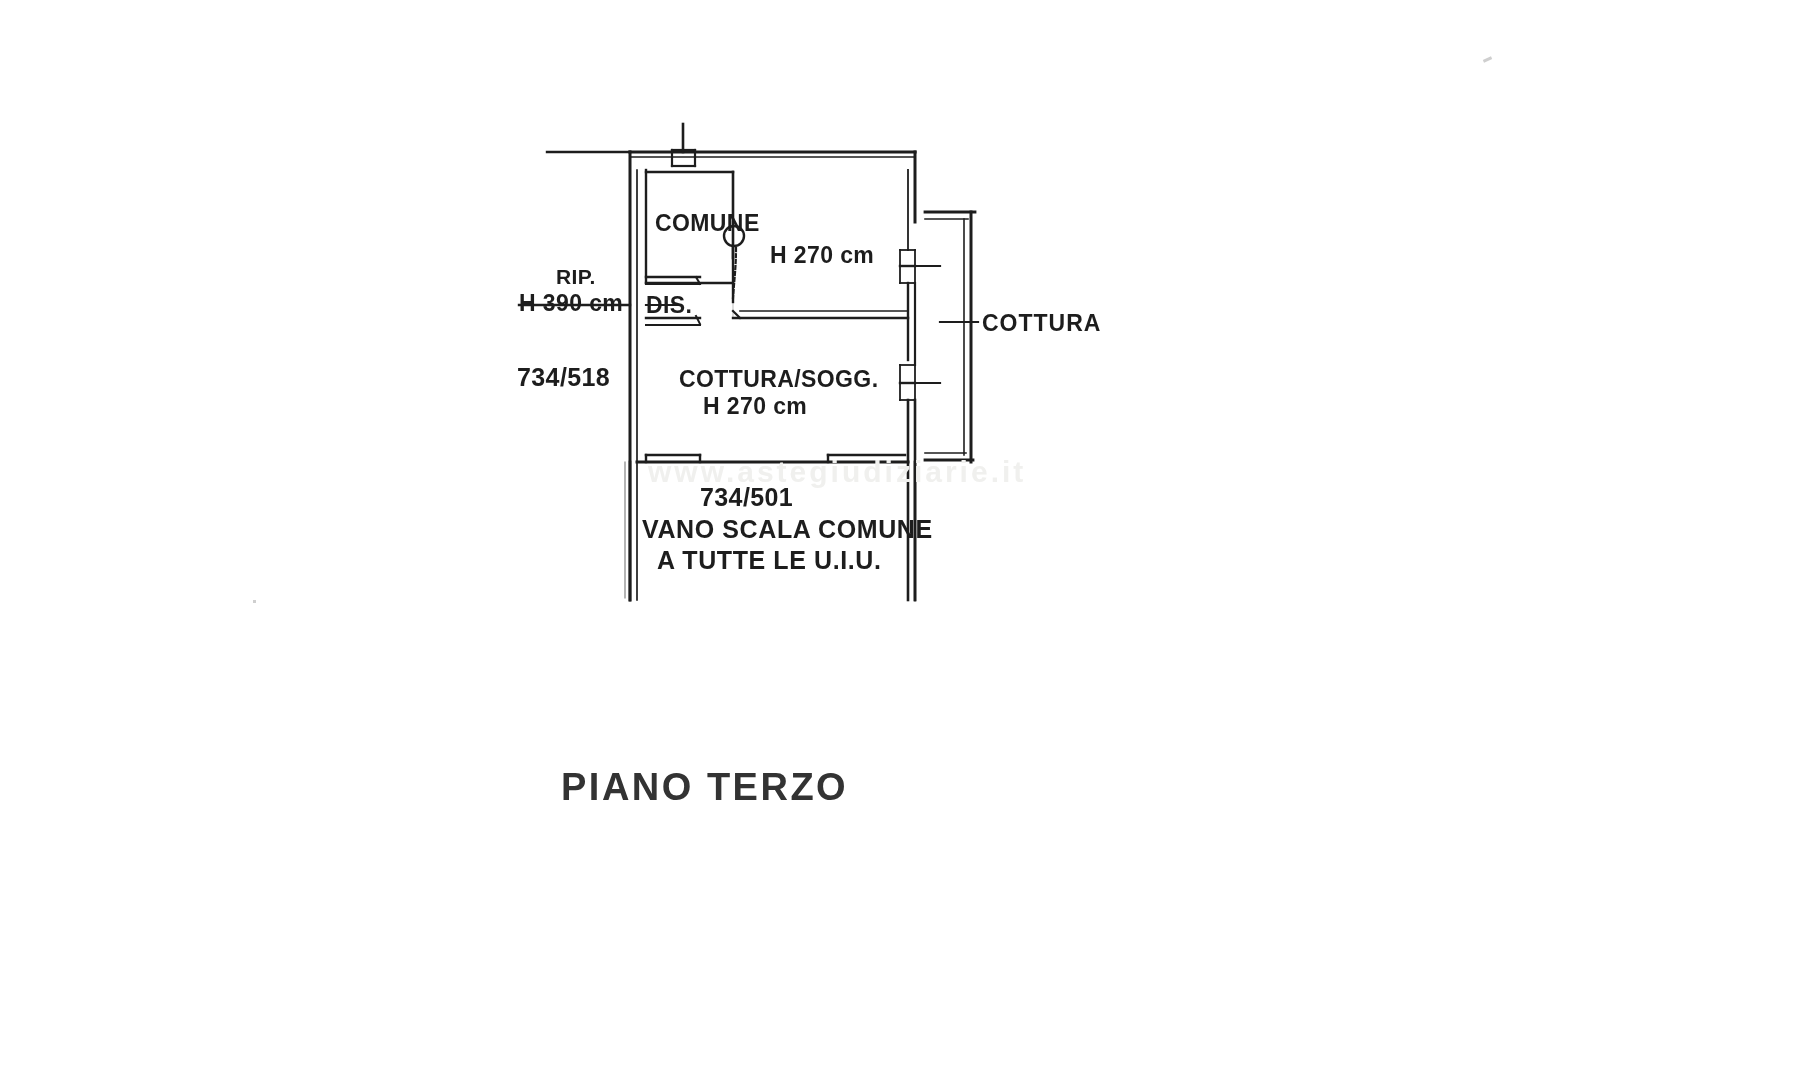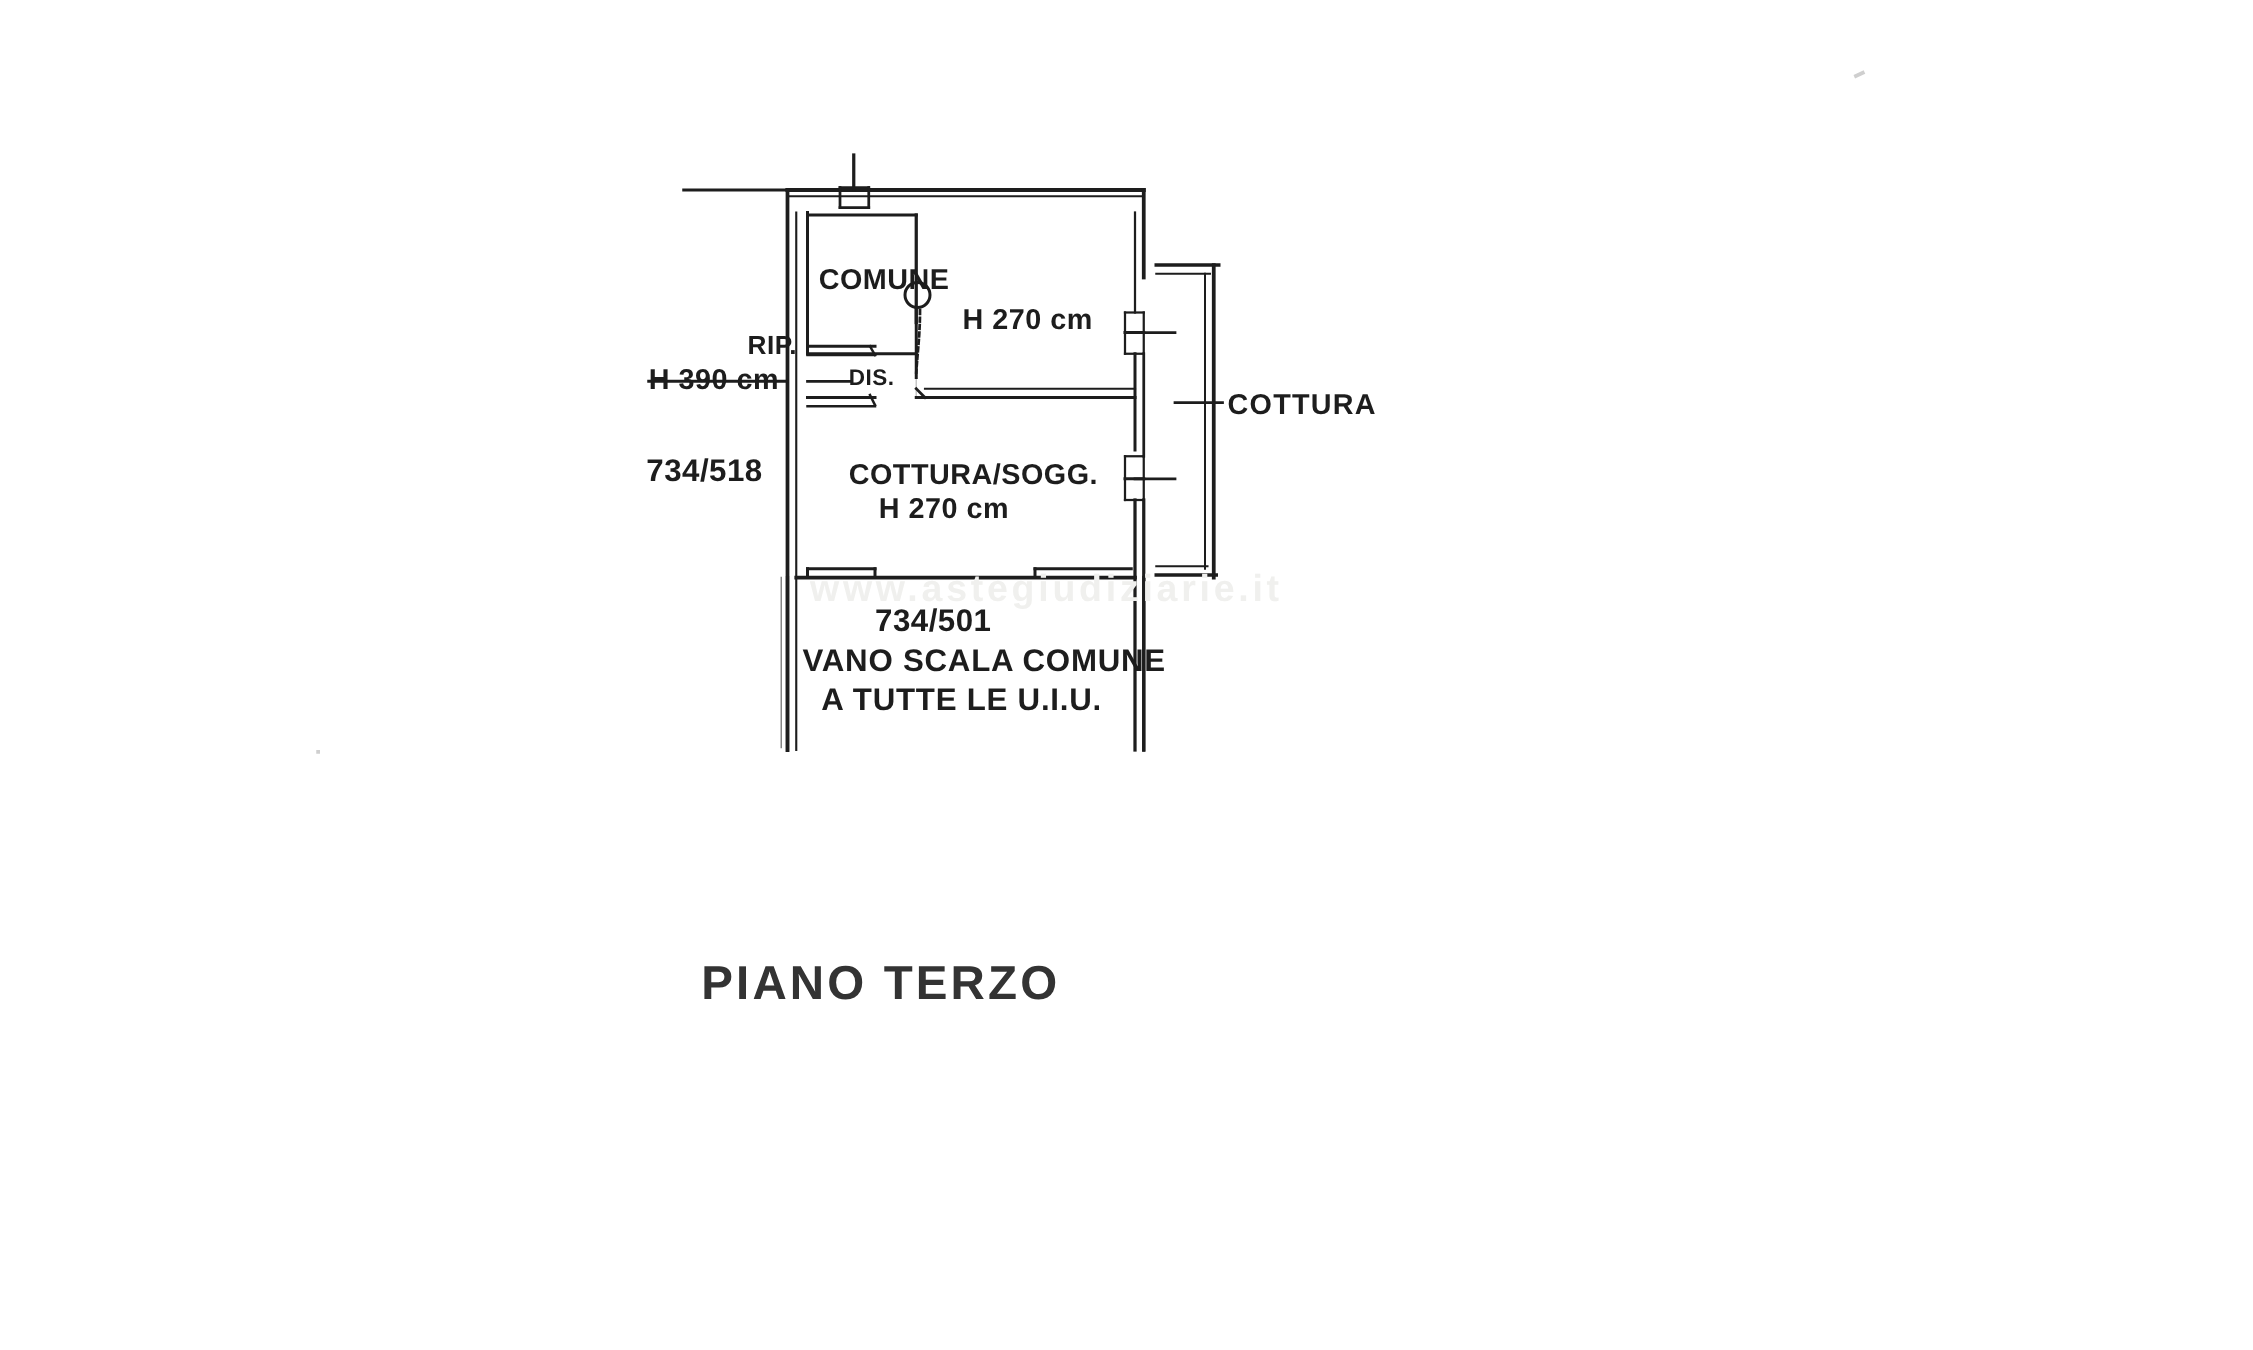--- a/index.html
+++ b/index.html
@@ -31,23 +31,23 @@
   }
   .lbl {
     position: absolute;
     white-space: nowrap;
     color: #1d1d1d;
     letter-spacing: 0.4px;
     font-weight: 700;
   }
   .lbl-bagno      { left: 655px;  top: 210px; font-size: 23px; }
   .lbl-h270-top   { left: 770px;  top: 242px; font-size: 23px; font-weight: 600;}
-  .lbl-rip        { left: 556px;  top: 265px; font-size: 21px; margin-left: 42px; }
+  .lbl-rip        { left: 556px;  top: 265px; font-size: 21px; }
   .lbl-h240       { left: 519px;  top: 290px; font-size: 23px; font-weight: 600;}
-  .lbl-dis        { left: 679px;  top: 292px; font-size: 18px; }
+  .lbl-dis        { left: 646px;  top: 292px; font-size: 23px; }
   .lbl-cat518     { left: 517px;  top: 363px; font-size: 25px; }
   .lbl-cottura    { left: 679px;  top: 366px; font-size: 23px; }
   .lbl-h270-bot   { left: 703px;  top: 393px; font-size: 23px; font-weight: 600;}
   .lbl-balcone    { left: 982px;  top: 310px; font-size: 23px; letter-spacing: 1px;}
   .lbl-cat501     { left: 700px;  top: 483px; font-size: 25px; }
   .lbl-vano1      { left: 642px;  top: 515px; font-size: 25px; letter-spacing: 0.6px;}
   .lbl-vano2      { left: 657px;  top: 546px; font-size: 25px; letter-spacing: 0.6px;}
   .lbl-title      { left: 561px;  top: 722px; font-size: 38px; font-weight: 700; letter-spacing: 2.5px; color: #333; margin-top: 44px;}
   .watermark {
     position: absolute;

